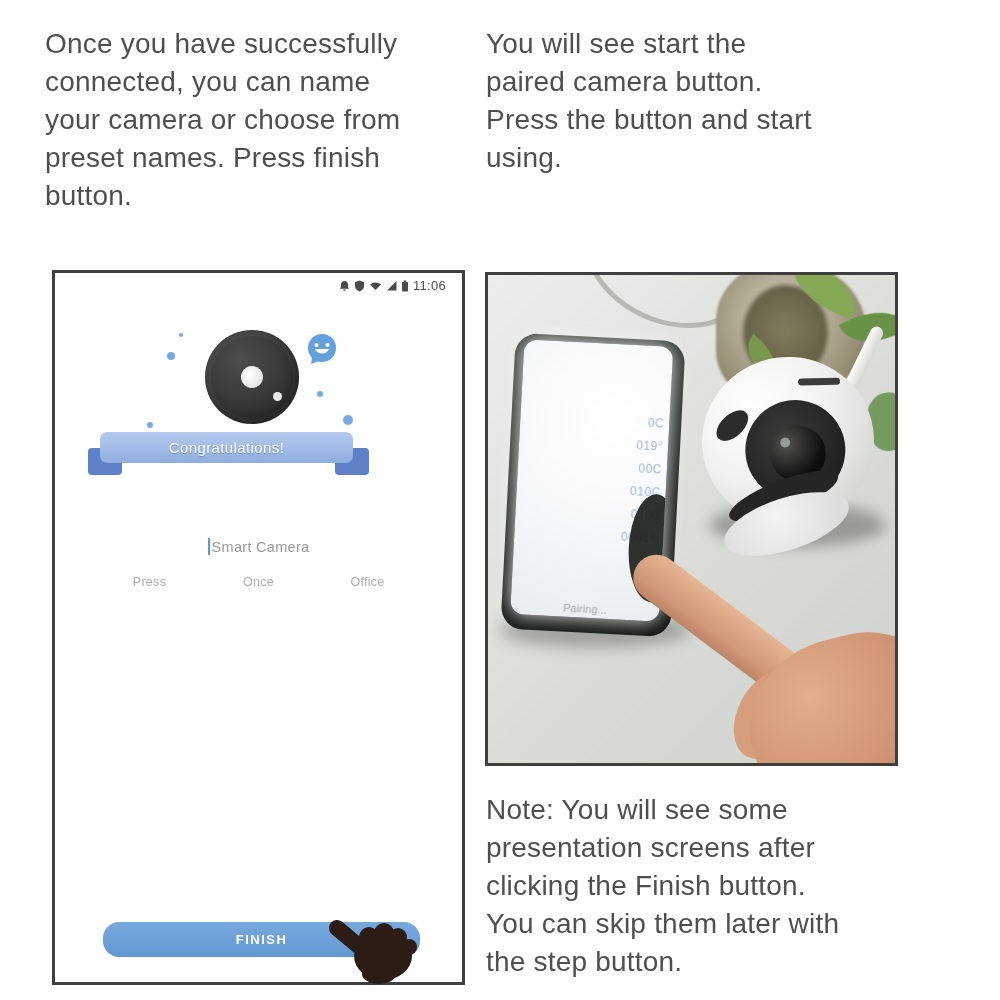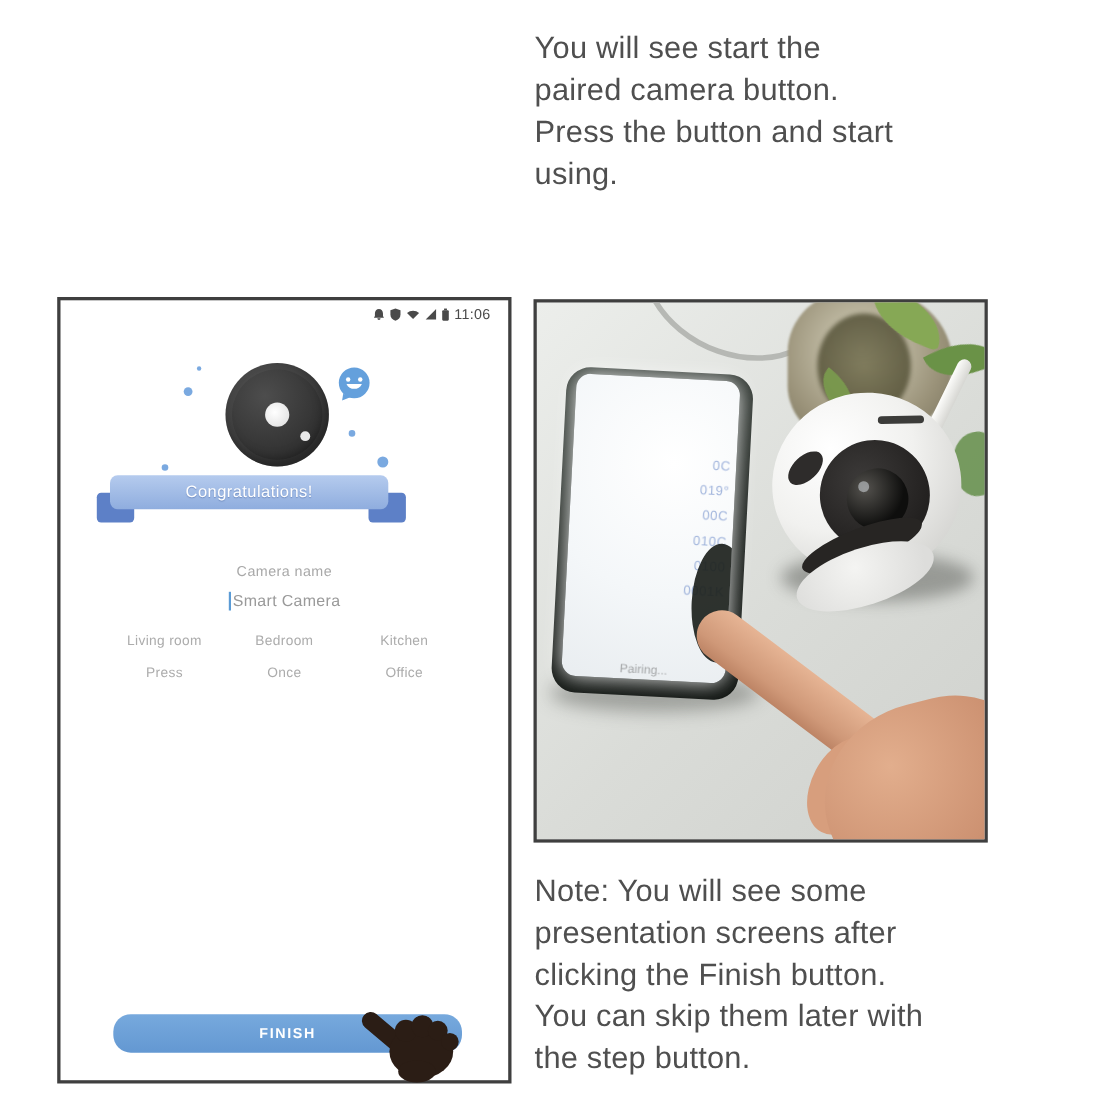--- a/index.html
+++ b/index.html
@@ -168,20 +168,25 @@
   .thumb {
     position:absolute; left:250px; top:392px; width:62px; height:95px; border-radius:50%;
     transform:rotate(28deg); background:#d79e7d;
   }
 </style>
 </head>
 <body>
 
 <div class="page">
 
+  <p class="instruction" id="instr-left">Once you have successfully
+connected, you can name
+your camera or choose from
+preset names. Press finish
+button.</p>
   <p class="instruction" id="instr-right">You will see start the
 paired camera button.
 Press the button and start
 using.</p>
   <p class="instruction" id="note-text">Note: You will see some
 presentation screens after
 clicking the Finish button.
 You can skip them later with
 the step button.</p>
 
@@ -236,32 +241,26 @@
     <div class="spark sp4"></div>
     <div class="spark sp5"></div>
     <div class="spark sp6"></div>
 
     <div class="ribbon-wrap">
       <div class="ribbon-tail left"></div>
       <div class="ribbon-tail right"></div>
       <div class="ribbon-main">Congratulations!</div>
     </div>
 
-    <div class="camera-name-label">Camera name</div>
     <div class="camera-name-row">
       <span class="text-cursor"></span>
       <span class="camera-name-value">Smart Camera</span>
     </div>
 
     <div class="presets">
-      <div class="preset-row">
-        <button class="preset">Living room</button>
-        <button class="preset">Bedroom</button>
-        <button class="preset">Kitchen</button>
-      </div>
       <div class="preset-row">
         <button class="preset">Press</button>
         <button class="preset">Once</button>
         <button class="preset">Office</button>
       </div>
     </div>
 
     <button class="finish-btn">FINISH</button>
 
     <div class="tap-hand">

